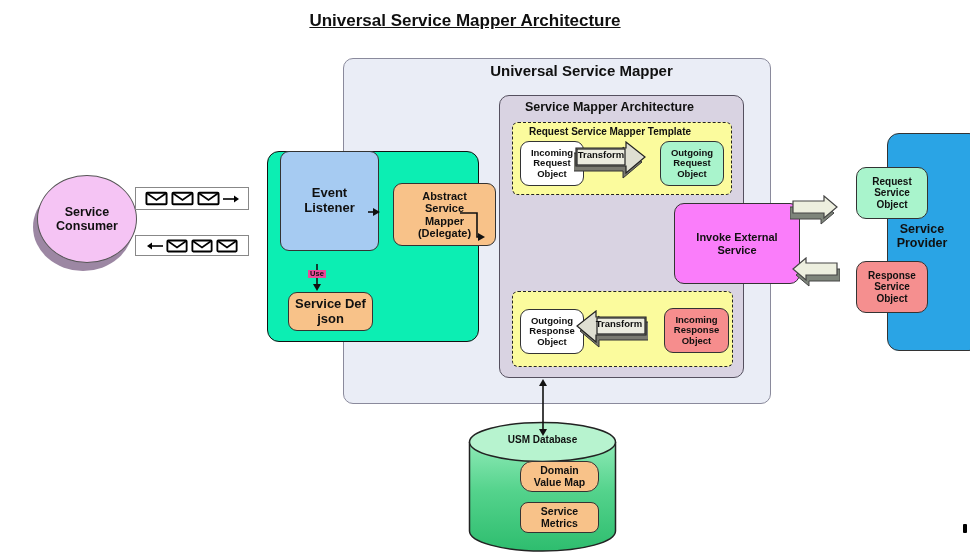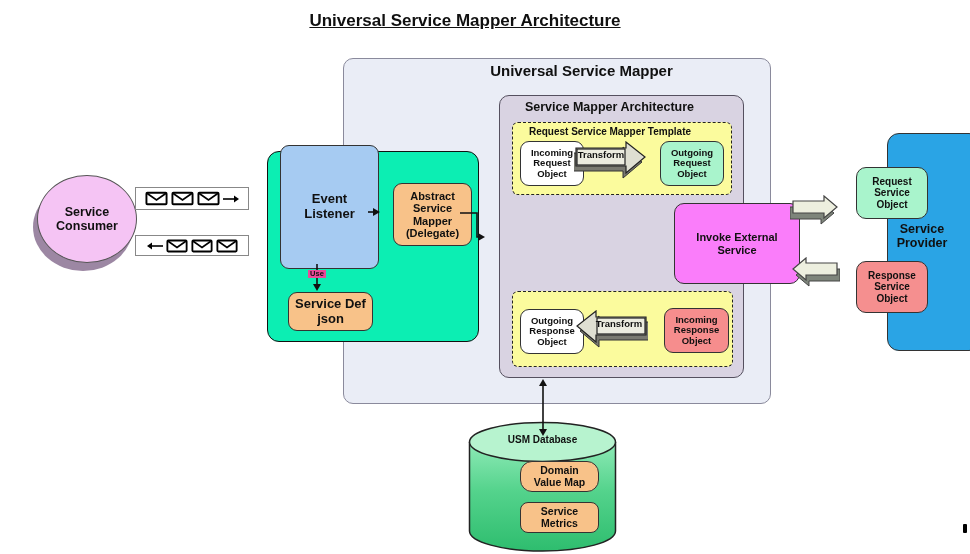--- a/index.html
+++ b/index.html
@@ -54,23 +54,23 @@
       </g>
     <polygon points="72,7 22,7 22,1 3,16 22,32 22,25 72,25" fill="#DFDFD2" stroke="#222" stroke-width="1.2"></polygon>
     <rect x="23" y="8" width="48" height="16" fill="#ECECE0" stroke="#222" stroke-width="1.2"></rect>
   </svg>
   <div class="lbl" style="left:595px;top:319px;width:48px;font-size:9.5px;text-align:center;">Transform</div>
   <div class="box" style="left:652px;top:308px;width:65px;height:45px;background:#F68D8D;border-radius:9px;font-size:9.5px;">Incoming
 Response
 Object</div>
 
   <div class="box" style="left:255px;top:151px;width:212px;height:191px;background:#0CEEB3;border:1.6px solid #111;border-radius:12px;"></div>
-  <div class="box" style="left:268px;top:145px;width:99px;height:124px;background:#A6CBF2;border-radius:9px;font-size:13px;">Event
+  <div class="box" style="left:268px;top:151px;width:99px;height:100px;background:#A6CBF2;border-radius:9px;font-size:13px;">Event
 Listener</div>
-  <div class="box" style="left:381px;top:183px;width:79px;height:63px;background:#F8C289;border-radius:9px;font-size:11px;">Abstract
+  <div class="box" style="left:381px;top:183px;width:103px;height:63px;background:#F8C289;border-radius:9px;font-size:11px;">Abstract
 Service
 Mapper
 (Delegate)</div>
   <div class="box" style="left:276px;top:292px;width:85px;height:39px;background:#F8C289;border-radius:9px;font-size:13px;">Service Def
 json</div>
 
   <div class="box" style="left:662px;top:203px;width:126px;height:81px;background:#FA7DFA;border-radius:10px;font-size:11px;">Invoke External
 Service</div>
 
   <div class="box" style="left:875px;top:133px;width:94px;height:218px;background:#2AA4E5;border-radius:12px;"></div>

